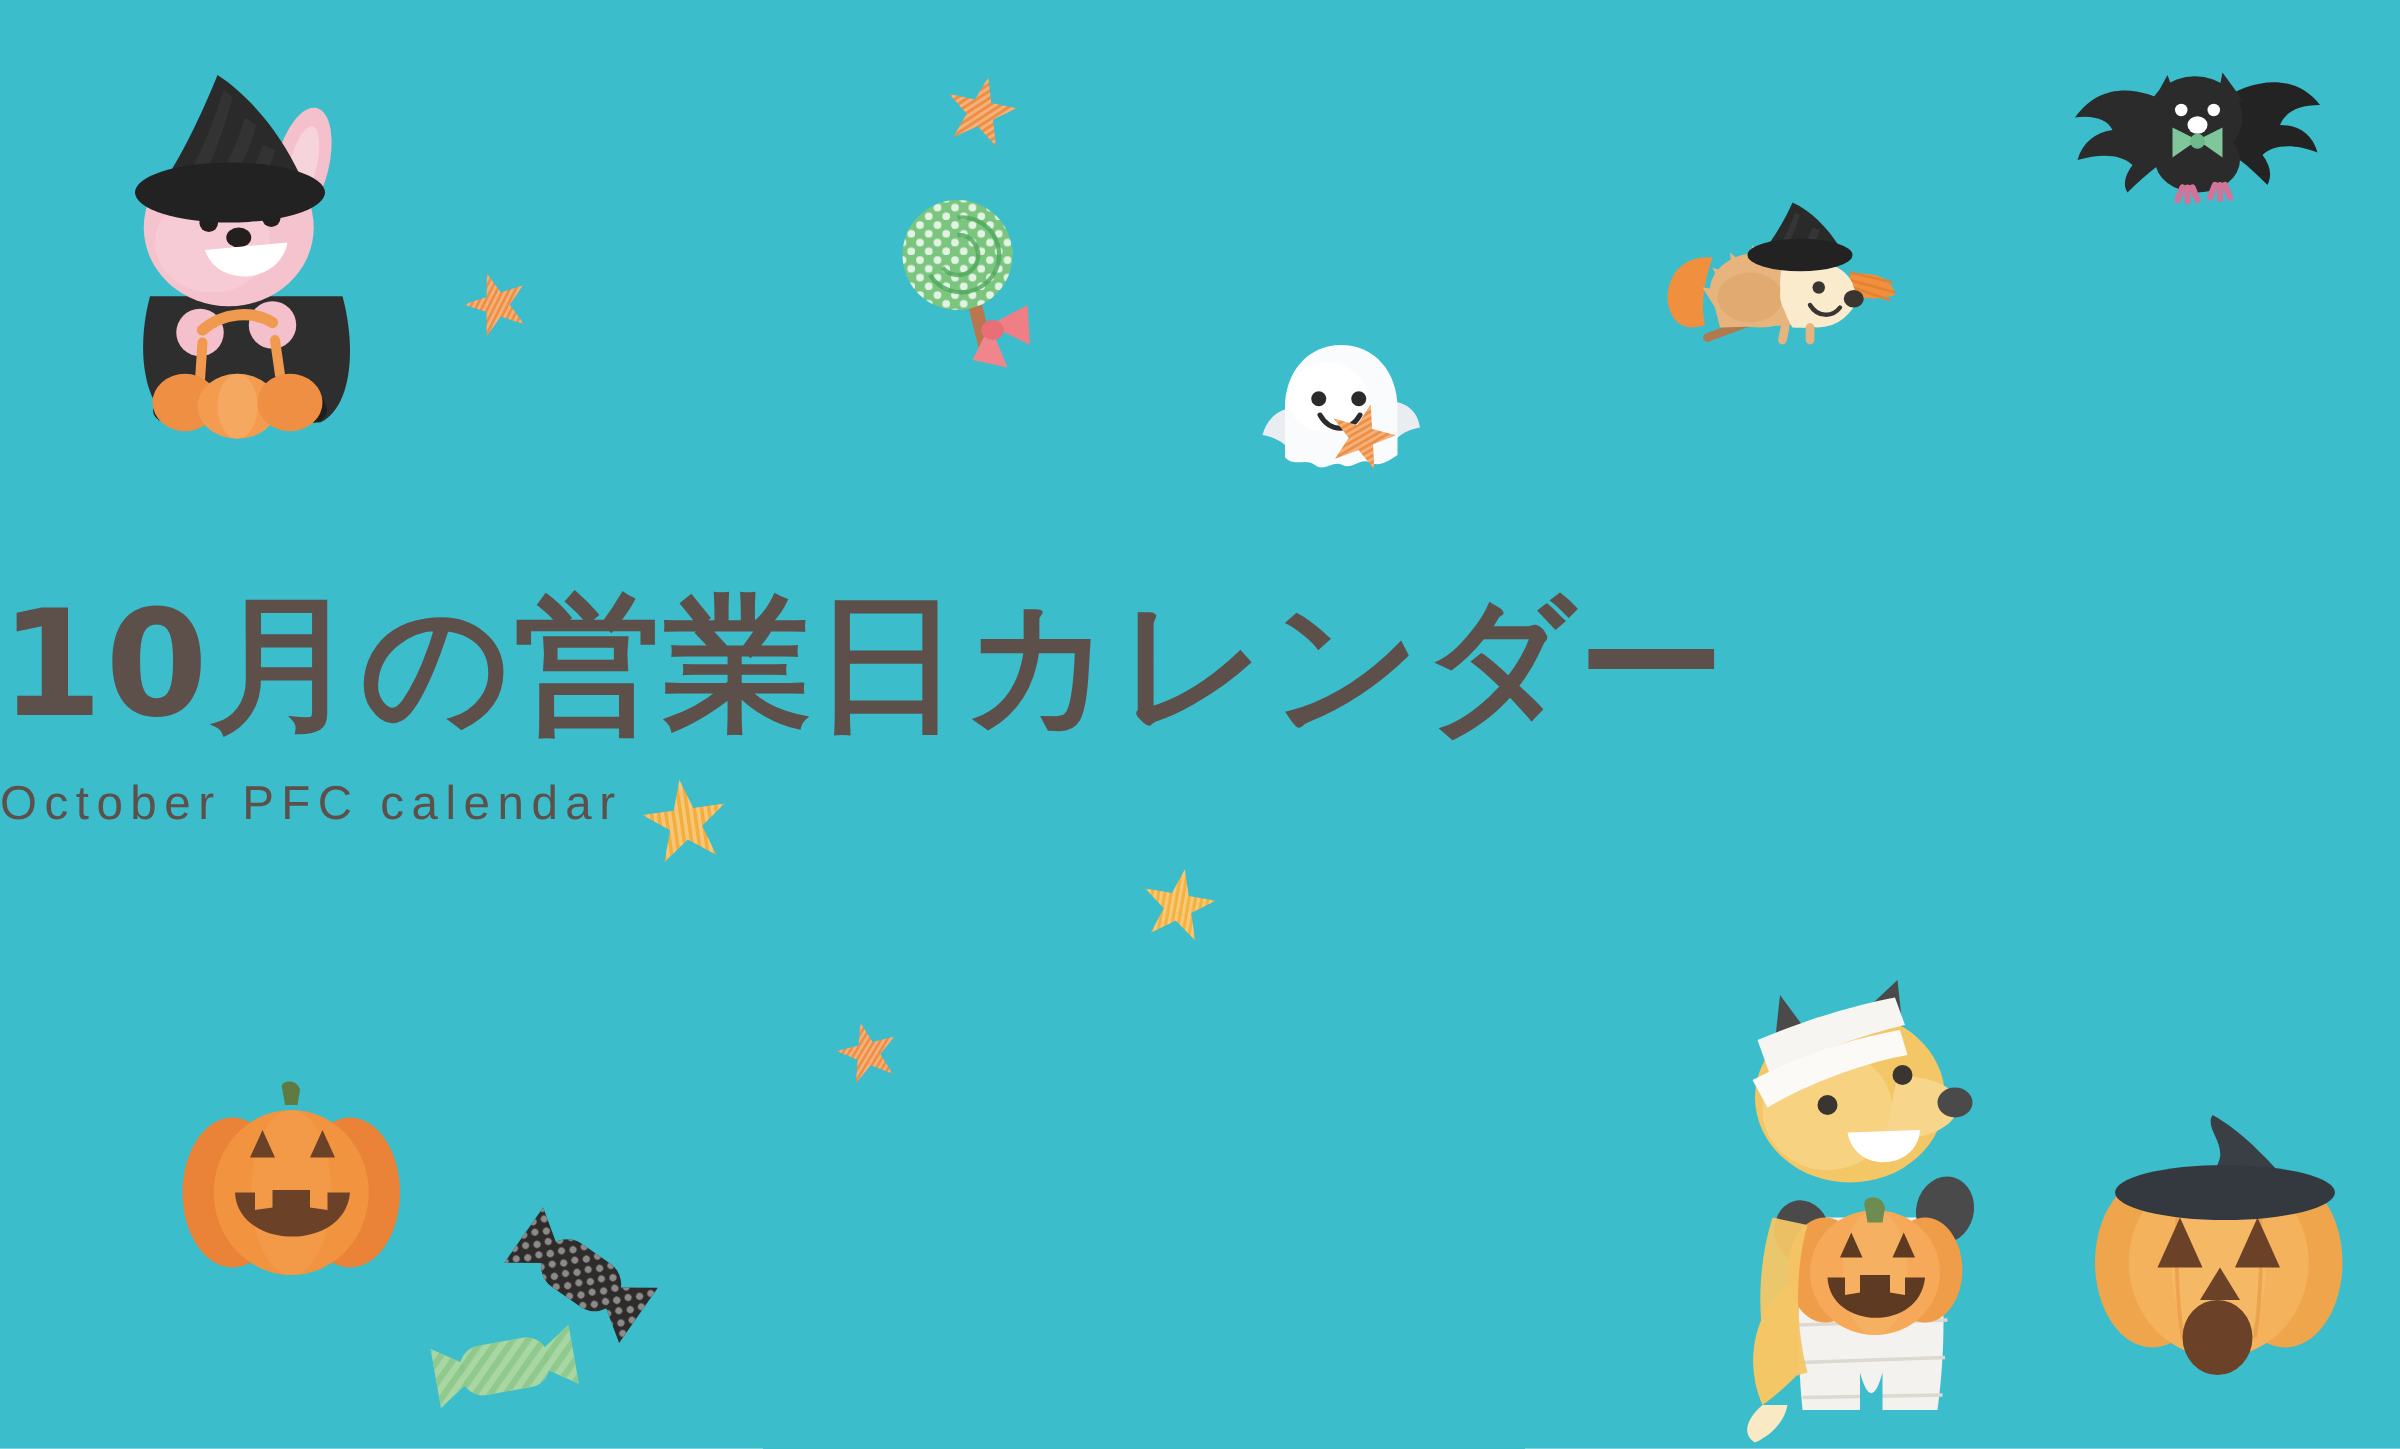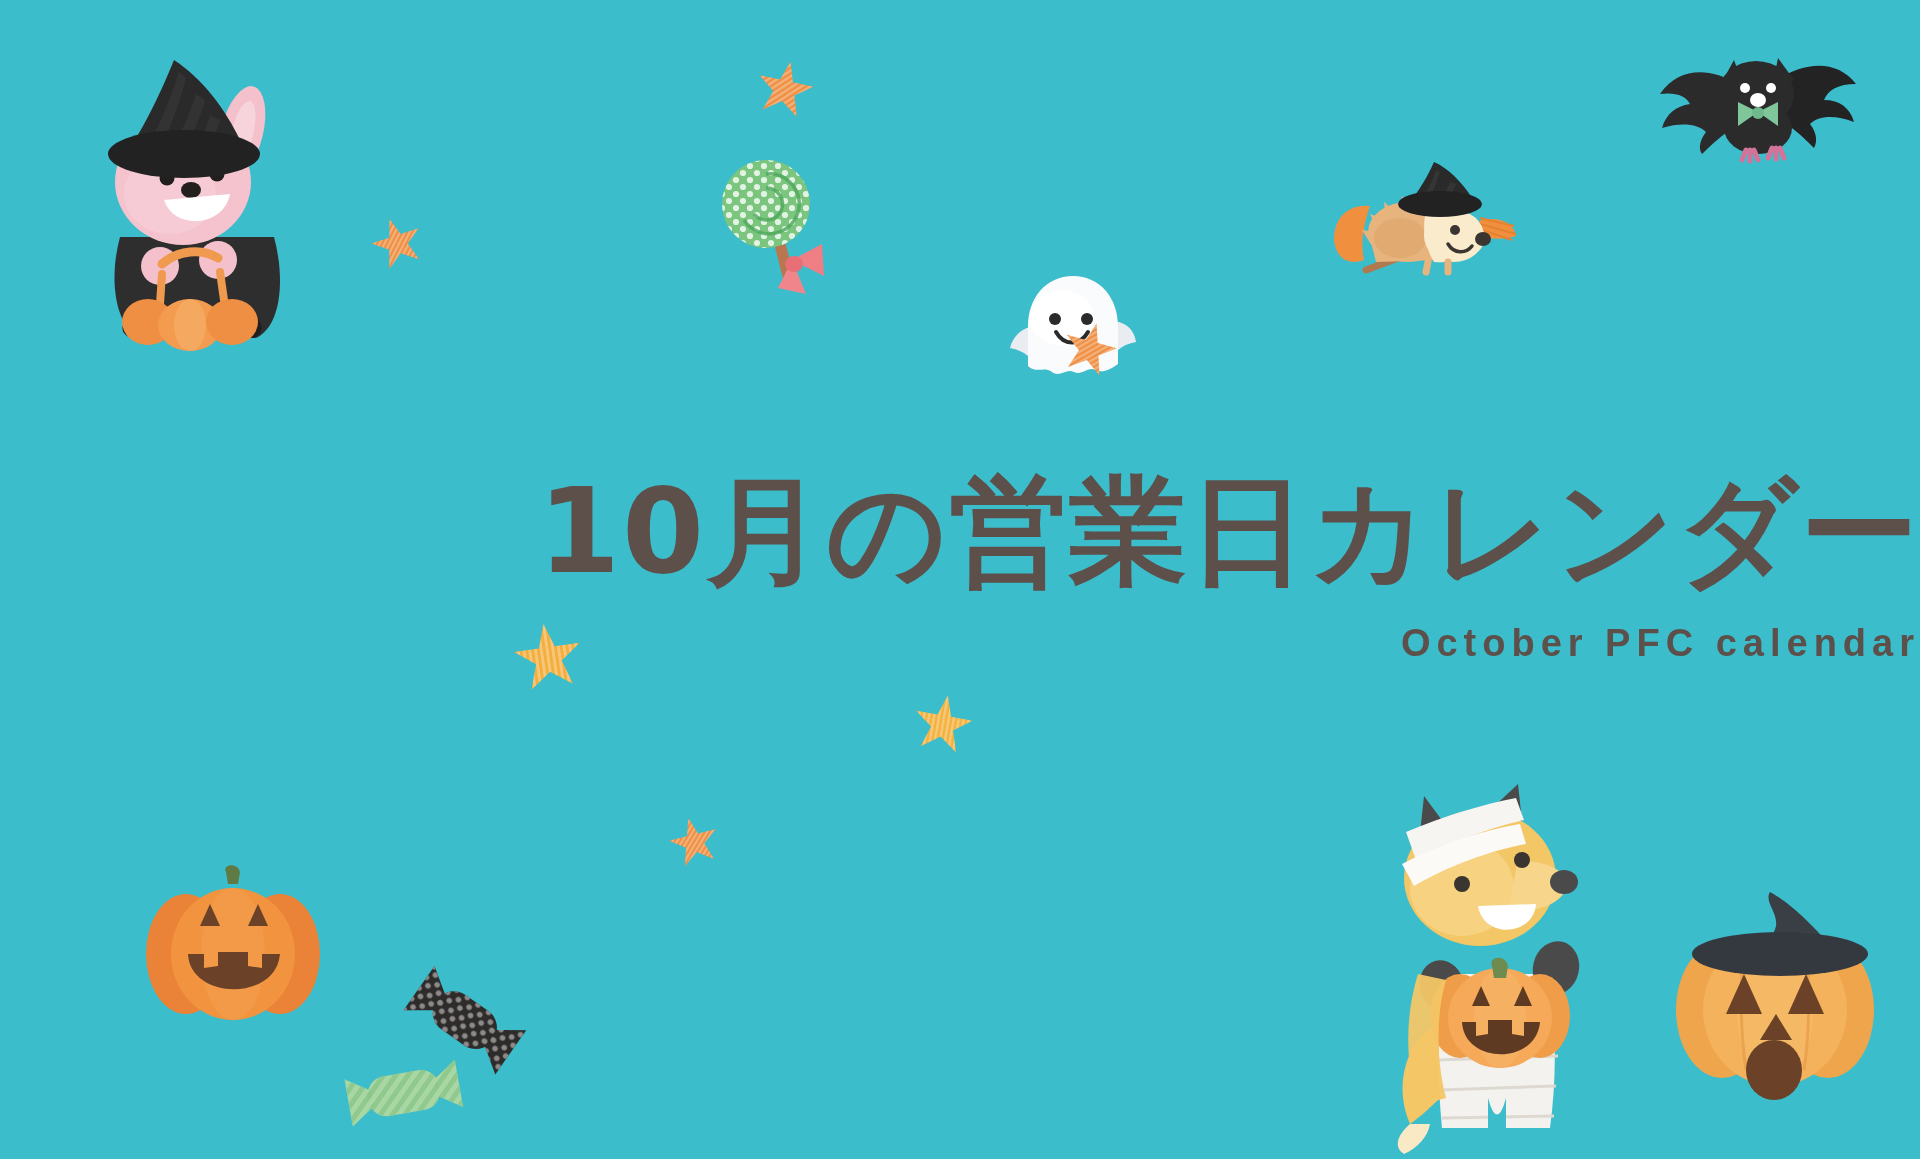--- a/index.html
+++ b/index.html
@@ -8,36 +8,36 @@
     font-family:"Liberation Sans","DejaVu Sans",sans-serif;
   }
   #poster{
     position:relative;width:1920px;height:1159px;
     background:#3bbdcc;overflow:hidden;
   }
 
   
   .text-block{
     position:absolute;left:0;top:470px;width:1920px;
-    text-align:right;
+    text-align:left;
   }
   .main-title{
     margin:0;
     font-family:"DejaVu Sans","Liberation Sans",sans-serif;
     font-weight:bold;
     font-size:118px;
     line-height:1.05;
     letter-spacing:2px;
     color:#5d504a;
     white-space:nowrap;
   }
   .subtitle{
     margin:28px 0 0 0;
     font-family:"Liberation Sans","DejaVu Sans",sans-serif;
-    font-weight:bold;
+    font-weight:normal;
     font-size:38px;
     letter-spacing:6px;
     color:#5d504a;
   }
 
   
   .art{position:absolute;}
   .art svg{display:block;overflow:visible;}
 
   

